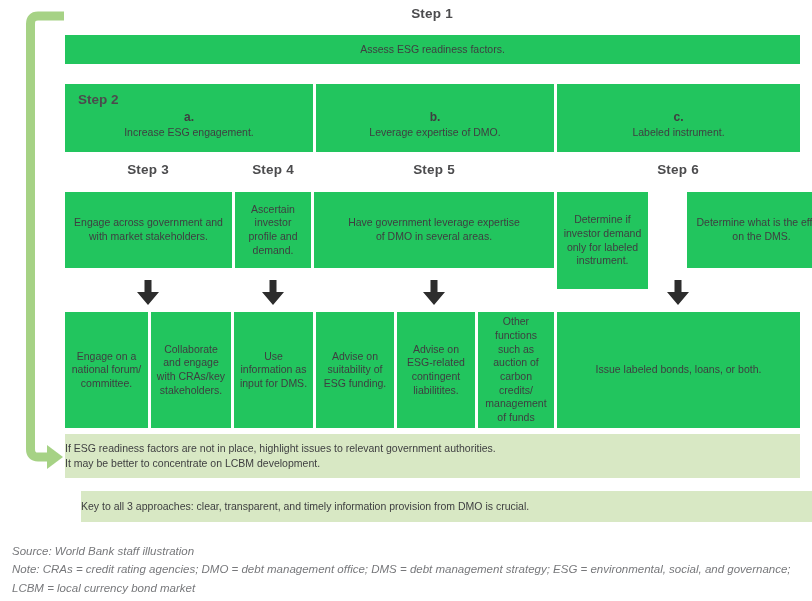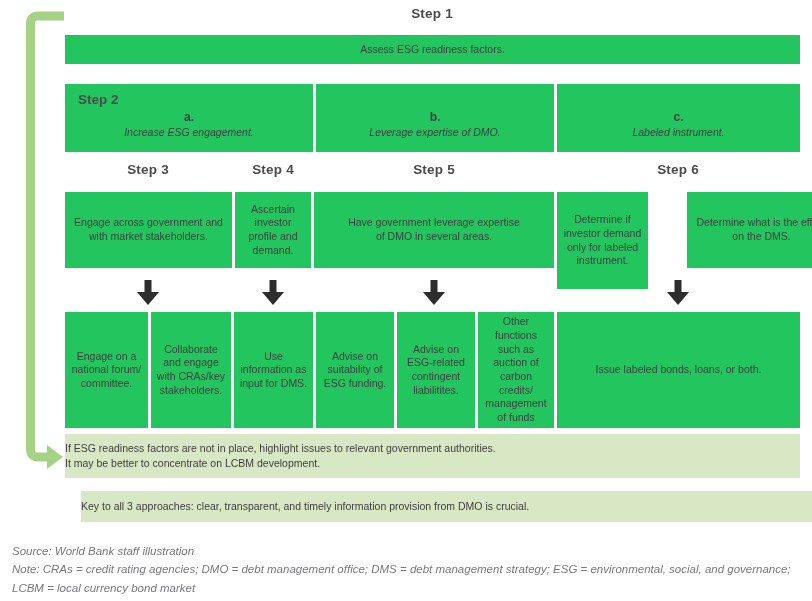--- a/index.html
+++ b/index.html
@@ -42,21 +42,21 @@
   }
   .step-label {
     position: absolute;
     font-weight: bold;
     font-size: 13.5px;
     color: #4b4b4d;
     text-align: center;
     letter-spacing: 0.2px;
   }
   .opt-letter { font-weight: bold; font-size: 12px; display: block; }
-  .opt-text { display: block; font-size: 10.5px; font-style: italic; }
+  .opt-text { display: block; font-size: 10.5px; }
   .step2-tag {
     position: absolute;
     left: 13px;
     top: 7px;
     font-weight: bold;
     font-size: 13.5px;
     color: #4b4b4d;
   }
   .dark-arrow { position: absolute; width: 22px; height: 25px; }
   .footer {

